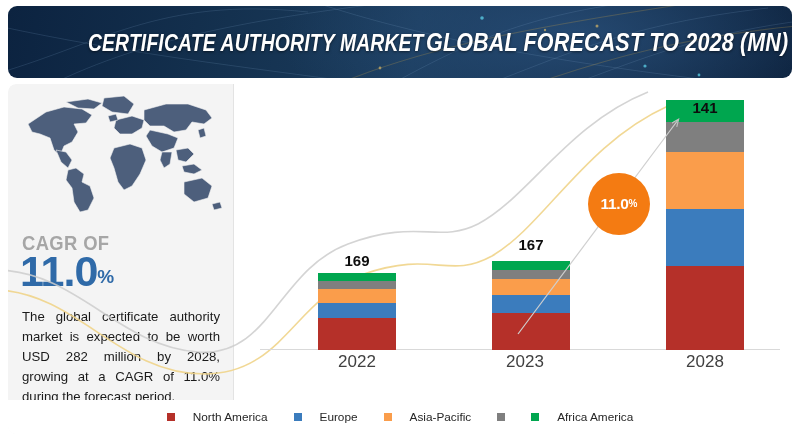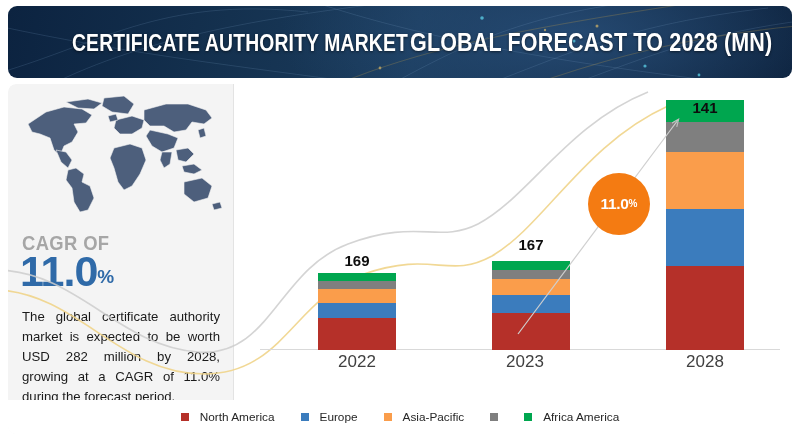--- a/index.html
+++ b/index.html
@@ -34,30 +34,31 @@
       radial-gradient(ellipse 420px 160px at 72% 40%, rgba(40,78,120,0.85) 0%, rgba(14,34,62,0.0) 70%),
       linear-gradient(100deg, #0c2340 0%, #14314f 28%, #1b3c5d 52%, #122b48 75%, #0b1f39 100%);
   }
   .header-net {
     position: absolute;
     inset: 0;
     opacity: .85;
   }
   .header-title {
     position: absolute;
-    left: 0;
+    left: 16px;
     right: 0;
     top: 50%;
     transform: translateY(-50%);
     text-align: right;
     white-space: nowrap;
     color: #ffffff;
     font-family: "Liberation Sans Narrow", "Liberation Sans", sans-serif;
     letter-spacing: .2px;
     text-shadow: 0 1px 3px rgba(0,0,0,.55);
+    font-style: italic;
   }
   .title-part1 {
     font-size: 23px;
     font-weight: bold;
     transform: scaleX(.84);
     display: inline-block;
     transform-origin: right center;
   }
   .title-part2 {
     font-size: 25px;
@@ -243,21 +244,21 @@
     height: 34px;
     display: flex;
     align-items: center;
     justify-content: center;
     gap: 26px;
     background: #ffffff;
   }
   .legend-item {
     display: flex;
     align-items: center;
-    gap: 11px;
+    gap: 18px;
     font-size: 11.8px;
     color: #262626;
     white-space: nowrap;
   }
   .legend-swatch {
     width: 8px;
     height: 8px;
     flex: 0 0 8px;
     display: inline-block;
   }

